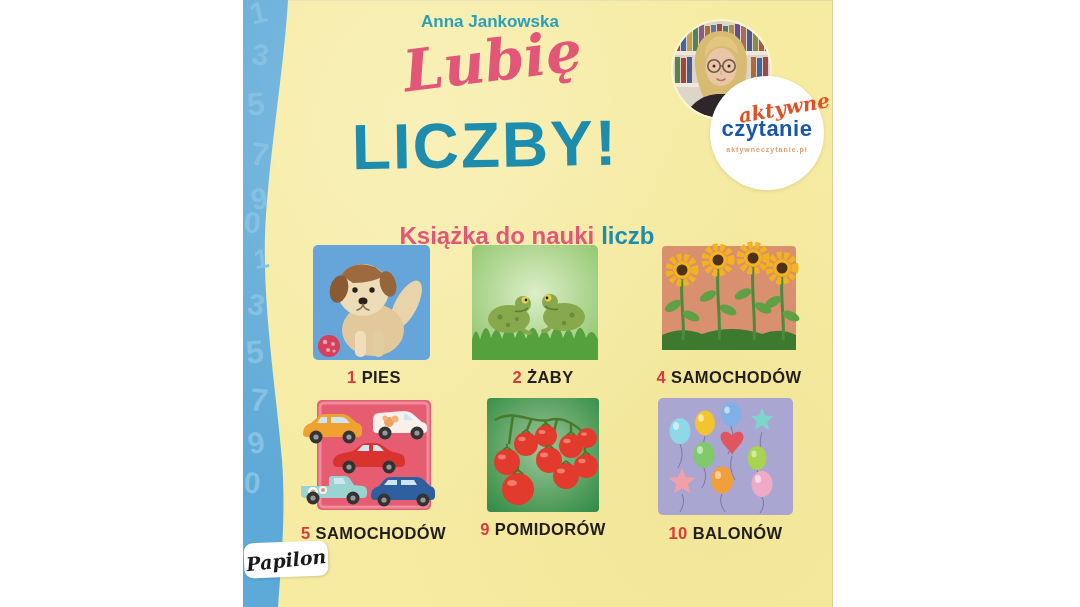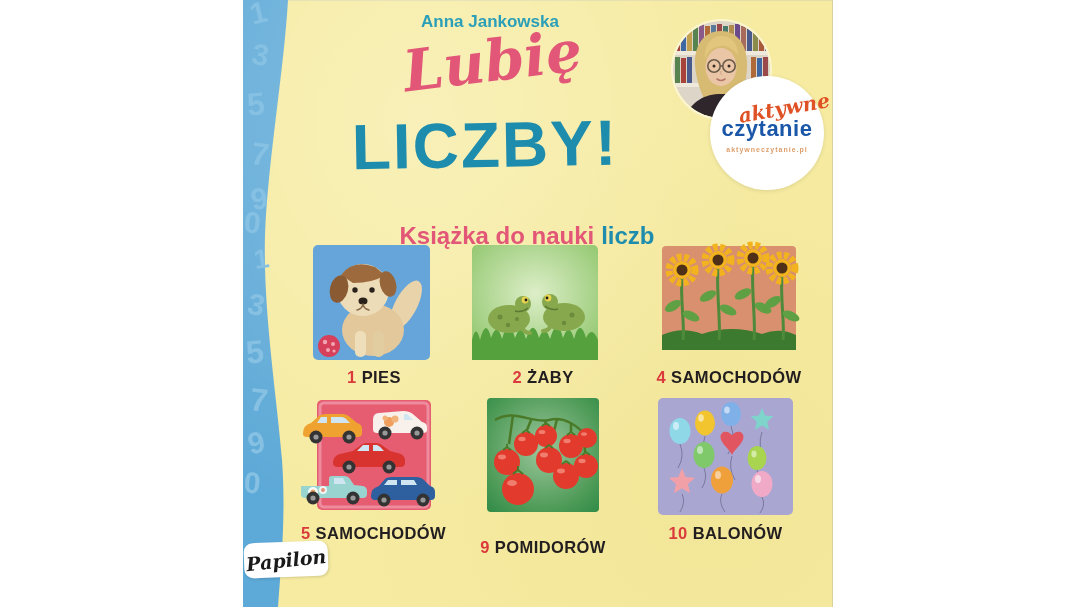--- a/index.html
+++ b/index.html
@@ -55,21 +55,21 @@
   
   .panel{position:absolute;z-index:2;}
   .panel svg{display:block;overflow:visible;}
   .plabel{position:absolute;left:50%;transform:translateX(-50%);white-space:nowrap;
          font-size:16.5px;font-weight:800;letter-spacing:.4px;color:var(--label-dark,#221e1f);}
   .plabel .pnum{color:var(--label-red,#da3a3c);margin-right:5px;}
   .p-dog{left:70px;top:245px;width:122px;}   .p-dog .plabel{top:123px;}
   .p-frogs{left:229px;top:245px;width:142px;} .p-frogs .plabel{top:123px;}
   .p-sun{left:415px;top:240px;width:142px;}  .p-sun .plabel{top:128px;}
   .p-cars{left:58px;top:394px;width:145px;}  .p-cars .plabel{top:130px;}
-  .p-tom{left:244px;top:398px;width:112px;}  .p-tom .plabel{top:140px;}
+  .p-tom{left:244px;top:398px;width:112px;}  .p-tom .plabel{top:122px;}
   .p-bal{left:415px;top:398px;width:135px;text-align:right;}  .p-bal .plabel{top:126px;}
   
   .pub{position:absolute;left:1px;top:542px;width:84px;height:35px;background:#fff;
        border-radius:9px;transform:rotate(-2deg);z-index:5;box-shadow:1px 1px 3px rgba(0,0,0,.15);
        display:flex;align-items:center;justify-content:center;}
   .pub-text{font-family:"DejaVu Serif",serif;font-style:italic;font-weight:700;
        font-size:19px;color:var(--logo-black,#1a1a1a);transform:rotate(-4deg);}
   .credit{position:absolute;left:113px;top:560px;width:400px;text-align:center;
        font-size:15px;font-weight:700;color:var(--credit-teal,#2197b2);z-index:2;}
 </style>

